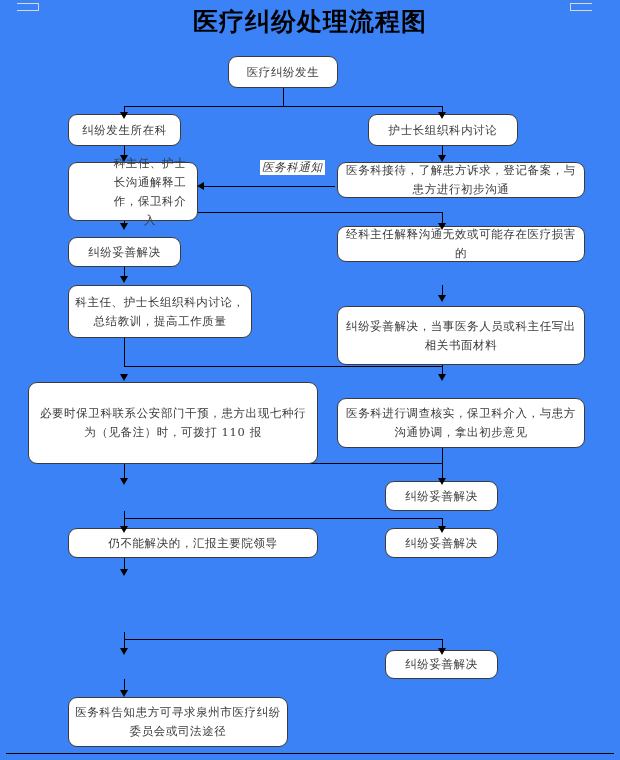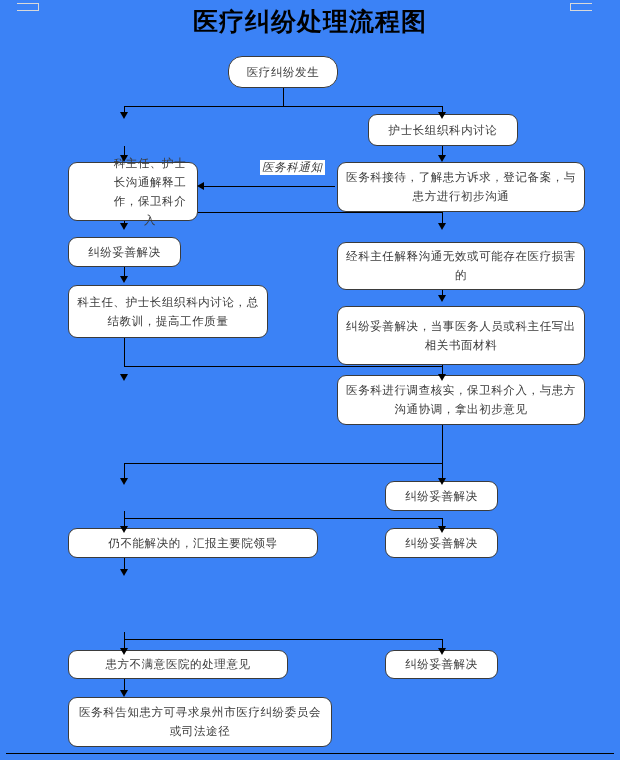--- a/index.html
+++ b/index.html
@@ -172,79 +172,82 @@
 
   <div class="vline" style="left:124px; top:632px; height:18px;"></div>
   <div class="hline" style="left:124px; top:639px; width:319px;"></div>
   <div class="vline" style="left:442px; top:639px; height:10px;"></div>
   <div class="arrow-down" style="left:120px; top:648px;"></div>
   <div class="arrow-down" style="left:438px; top:648px;"></div>
 
   <div class="vline" style="left:124px; top:679px; height:14px;"></div>
   <div class="arrow-down" style="left:120px; top:690px;"></div>
 
-  <div class="node" style="left:228px; top:56px; width:110px; height:32px;border-radius:14px;">
+  <div class="node" style="left:228px; top:56px; width:110px; height:32px;">
     <span class="txt">医疗纠纷发生</span>
   </div>
 
+  <div class="node" style="left:68px; top:114px; width:113px; height:32px;">
+    <span class="txt">纠纷发生所在科</span>
+  </div>
 
   <div class="node" style="left:368px; top:114px; width:150px; height:32px;">
     <span class="txt">护士长组织科内讨论</span>
   </div>
 
   <div class="node" style="left:68px; top:162px; width:130px; height:59px;padding-left:40px;">
     <span class="txt">科主任、护士长沟通解释工作，保卫科介入</span>
   </div>
 
-  <div class="node" style="left:337px; top:162px; width:248px; height:50px;">
+  <div class="node" style="left:337px; top:162px; width:248px; height:36px;">
     <span class="txt">医务科接待，了解患方诉求，登记备案，与患方进行初步沟通</span>
   </div>
 
   <div class="node" style="left:68px; top:237px; width:113px; height:30px;">
     <span class="txt">纠纷妥善解决</span>
   </div>
 
-  <div class="node" style="left:337px; top:242px; width:248px; height:48px;">
+  <div class="node" style="left:337px; top:226px; width:248px; height:36px;">
     <span class="txt">经科主任解释沟通无效或可能存在医疗损害的</span>
   </div>
 
-  <div class="node" style="left:68px; top:285px; width:200px; height:53px;">
+  <div class="node" style="left:68px; top:285px; width:184px; height:53px;">
     <span class="txt">科主任、护士长组织科内讨论，总结教训，提高工作质量</span>
   </div>
 
   <div class="node" style="left:337px; top:306px; width:248px; height:59px;">
     <span class="txt">纠纷妥善解决，当事医务人员或科主任写出相关书面材料</span>
   </div>
 
-
-  <div class="node" style="left:337px; top:375px; width:248px; height:50px;">
+  <div class="node" style="left:28px; top:382px; width:290px; height:82px;">
+    <span class="txt">必要时保卫科联系公安部门干预，患方出现七种行为（见备注）时，可拨打 110 报</span>
+  </div>
+
+  <div class="node" style="left:337px; top:398px; width:248px; height:50px;">
     <span class="txt">医务科进行调查核实，保卫科介入，与患方沟通协调，拿出初步意见</span>
   </div>
 
 
   <div class="node" style="left:385px; top:481px; width:113px; height:30px;">
     <span class="txt">纠纷妥善解决</span>
   </div>
 
   <div class="node" style="left:68px; top:528px; width:250px; height:30px;">
     <span class="txt">仍不能解决的，汇报主要院领导</span>
   </div>
 
   <div class="node" style="left:385px; top:528px; width:113px; height:30px;">
     <span class="txt">纠纷妥善解决</span>
   </div>
 
 
-  <div class="node" style="left:68px; top:650px; width:220px; height:29px;">
-    <span class="txt">患方不满意医院的处理意见</span>
-  </div>
 
   <div class="node" style="left:385px; top:650px; width:113px; height:29px;">
     <span class="txt">纠纷妥善解决</span>
   </div>
 
-  <div class="node" style="left:68px; top:697px; width:264px; height:50px;">
+  <div class="node" style="left:68px; top:697px; width:220px; height:50px;">
     <span class="txt">医务科告知患方可寻求泉州市医疗纠纷委员会或司法途径</span>
   </div>
 
   <div class="footer-rule"></div>
 
 </div>
 
 </body></html>

